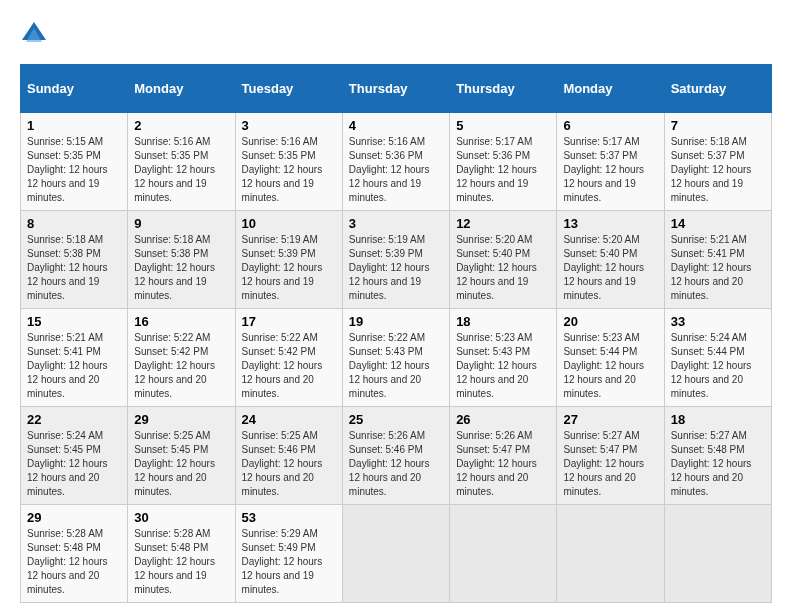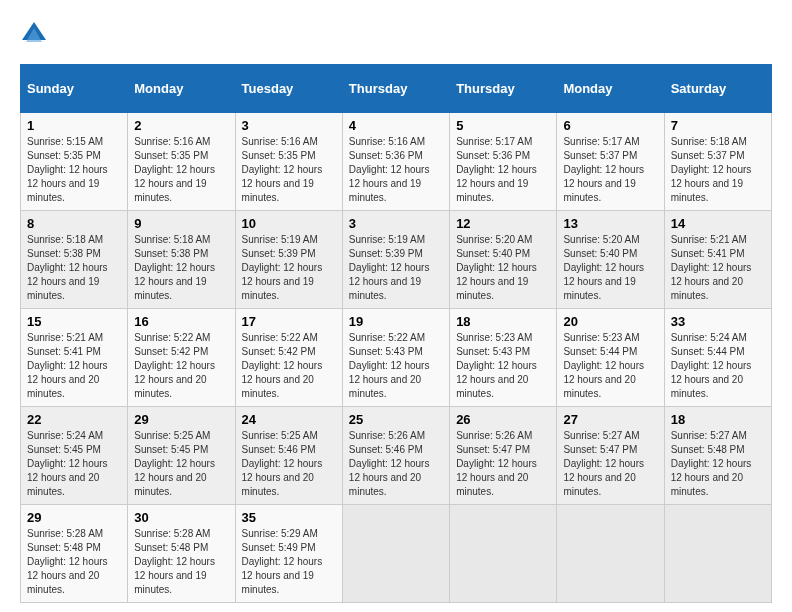--- a/index.html
+++ b/index.html
@@ -246,21 +246,21 @@
       <tr>
         <td>
         <span class="day-num">29</span>
         <span class="day-detail">Sunrise: 5:28 AM<br>Sunset: 5:48 PM<br>Daylight: 12 hours<br>12 hours and 20 minutes.</span>
       </td>
         <td>
         <span class="day-num">30</span>
         <span class="day-detail">Sunrise: 5:28 AM<br>Sunset: 5:48 PM<br>Daylight: 12 hours<br>12 hours and 19 minutes.</span>
       </td>
         <td>
-        <span class="day-num">35</span>
+        <span class="day-num">53</span>
         <span class="day-detail">Sunrise: 5:29 AM<br>Sunset: 5:49 PM<br>Daylight: 12 hours<br>12 hours and 19 minutes.</span>
       </td>
         <td class="empty"></td>
         <td class="empty"></td>
         <td class="empty"></td>
         <td class="empty"></td>
       </tr>
     </tbody>
 </table>
 

